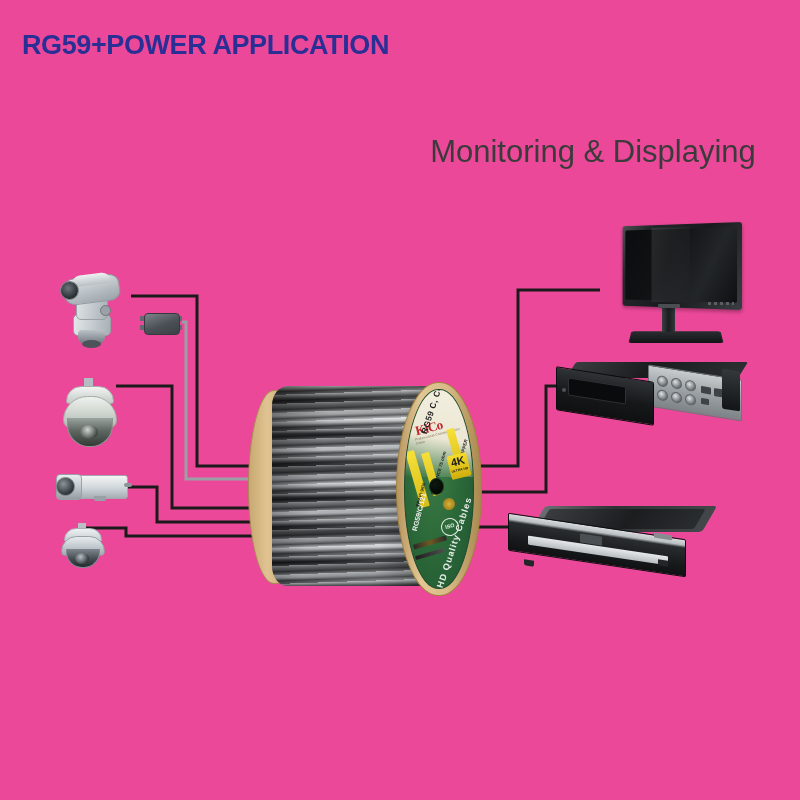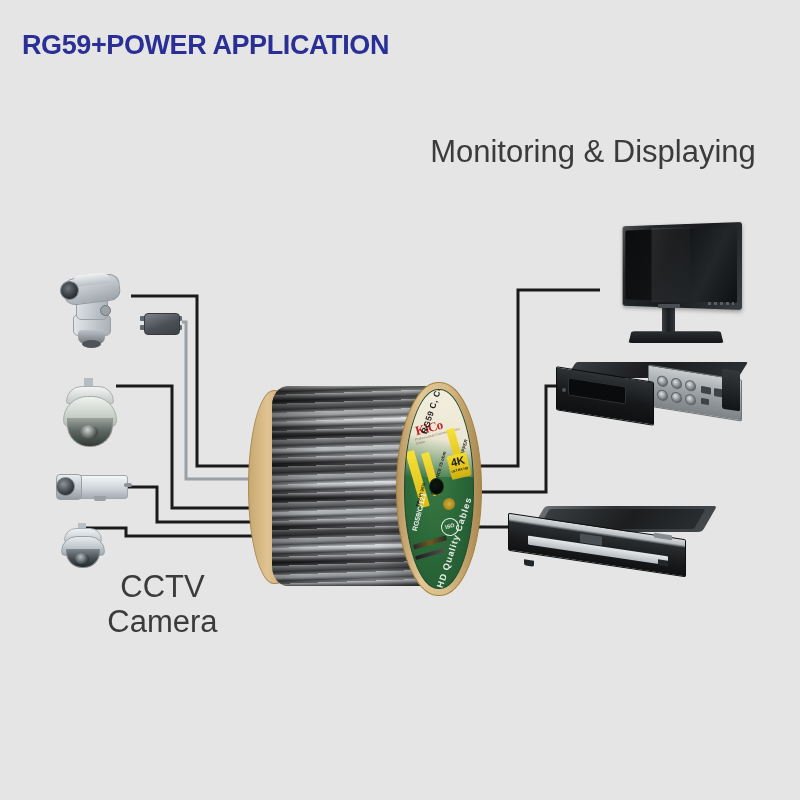--- a/index.html
+++ b/index.html
@@ -1,19 +1,19 @@
 <!DOCTYPE html>
 <html><head>
 <meta charset="utf-8">
 <style>
   html,body{margin:0;padding:0;background:#ffffff;}
   body{width:800px;height:800px;position:relative;overflow:hidden;
        font-family:"Liberation Sans", sans-serif;}
 
-  #stage{position:absolute;left:0;top:0;width:800px;height:800px;background:#e5e5e5;}
+  #stage{position:absolute;left:0;top:0;width:800px;height:800px;background:#ec4899;}
 
   
   #title{position:absolute;left:22px;top:30px;
     font-size:27px;font-weight:bold;letter-spacing:-0.4px;
     color:#2a2f96;font-family:"Liberation Sans",sans-serif;white-space:nowrap;}
 
   
   .caption{position:absolute;color:#3b3b3b;text-align:center;
            font-family:"Liberation Sans",sans-serif;line-height:1.12;}
   #cap-right{left:398px;top:135px;width:390px;font-size:31px;}
@@ -221,24 +221,20 @@
 <body>
 
 <div id="stage">
 
   <div id="title">RG59+POWER APPLICATION</div>
 
   <div class="caption" id="cap-right">
     <div>Monitoring &amp; Displaying</div>
   </div>
 
-  <div class="caption" id="cap-left">
-    <div>CCTV</div>
-    <div>Camera</div>
-  </div>
 
   <svg id="wires" viewBox="0 0 800 800" width="800" height="800">
     <g fill="none" stroke="#1a1a1a" stroke-width="3" stroke-linejoin="miter" stroke-linecap="butt">
 
       <path d="M131,296 L197,296 L197,466 L258,466"></path>
 
       <path stroke="#9aa0a5" stroke-width="3" d="M182,322 L186,322 L186,479 L258,479"></path>
 
       <path d="M116,386 L172,386 L172,508 L258,508"></path>
 

